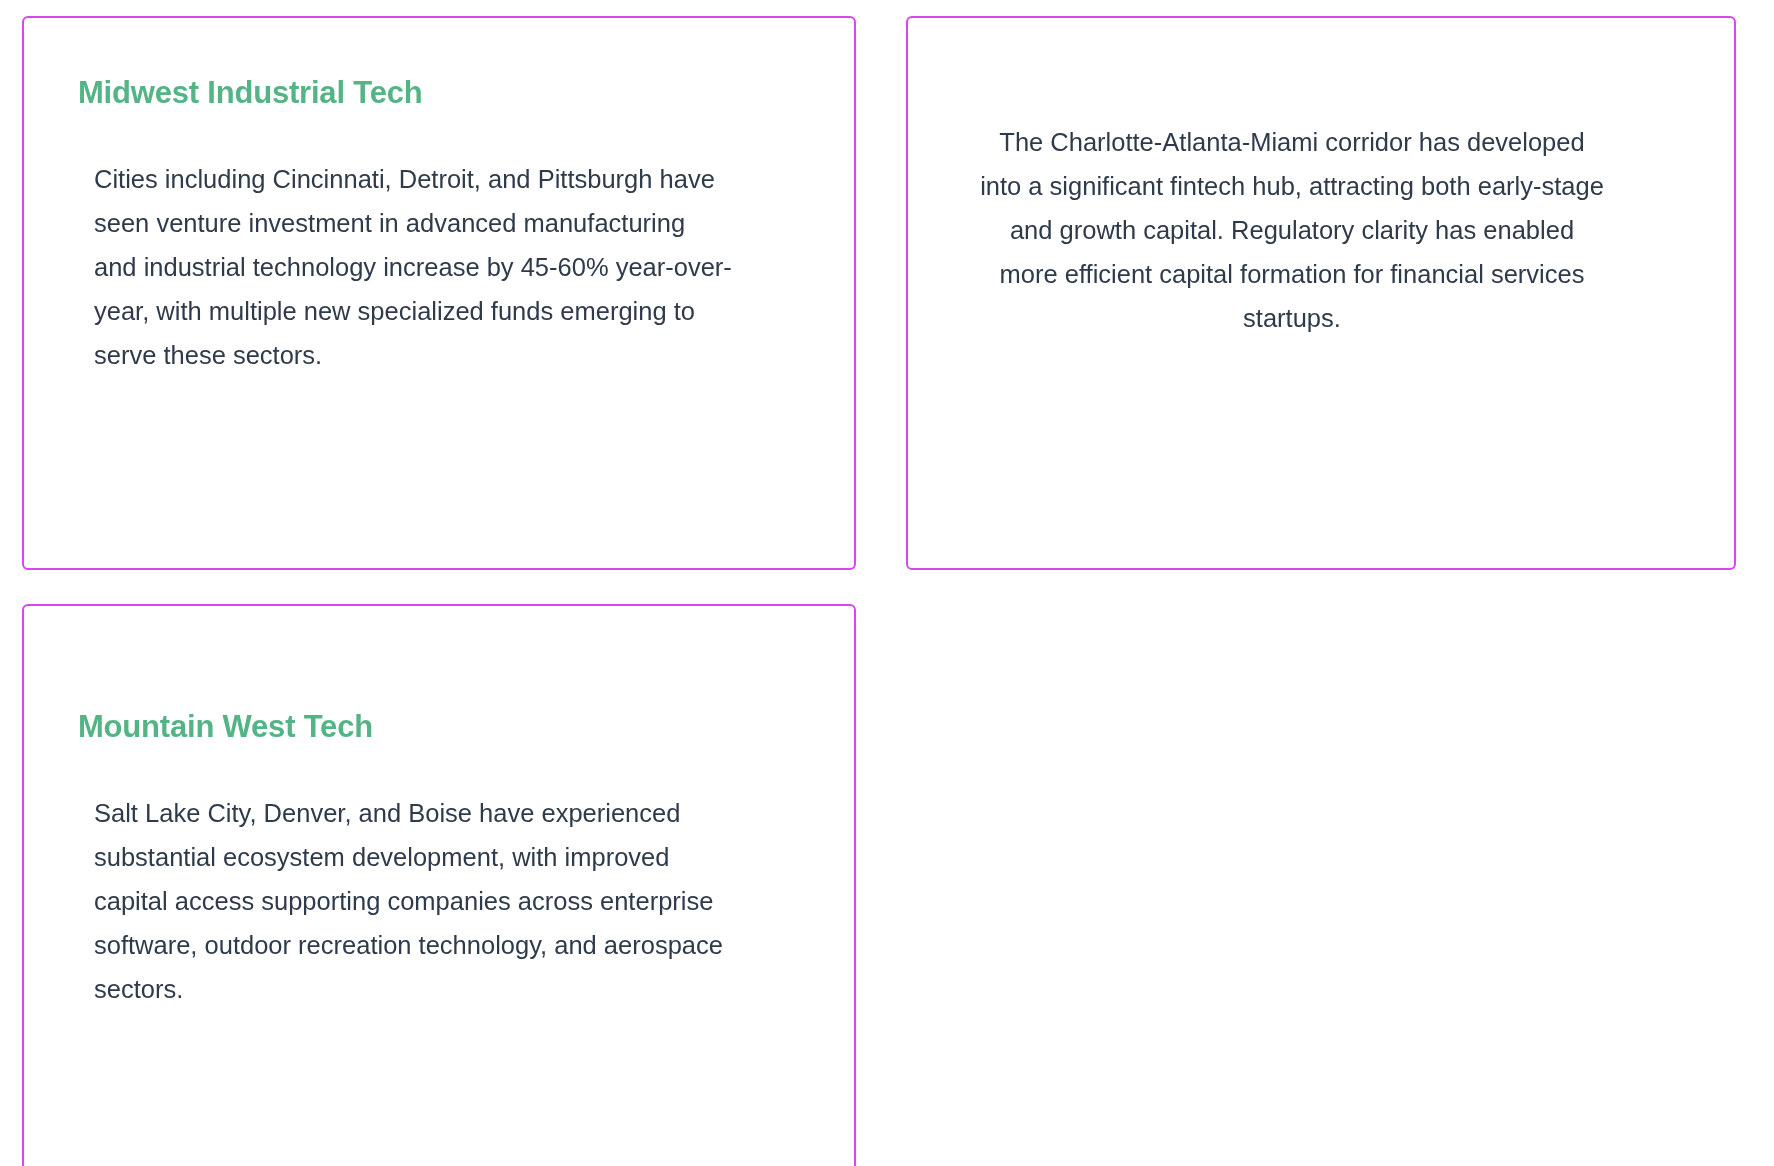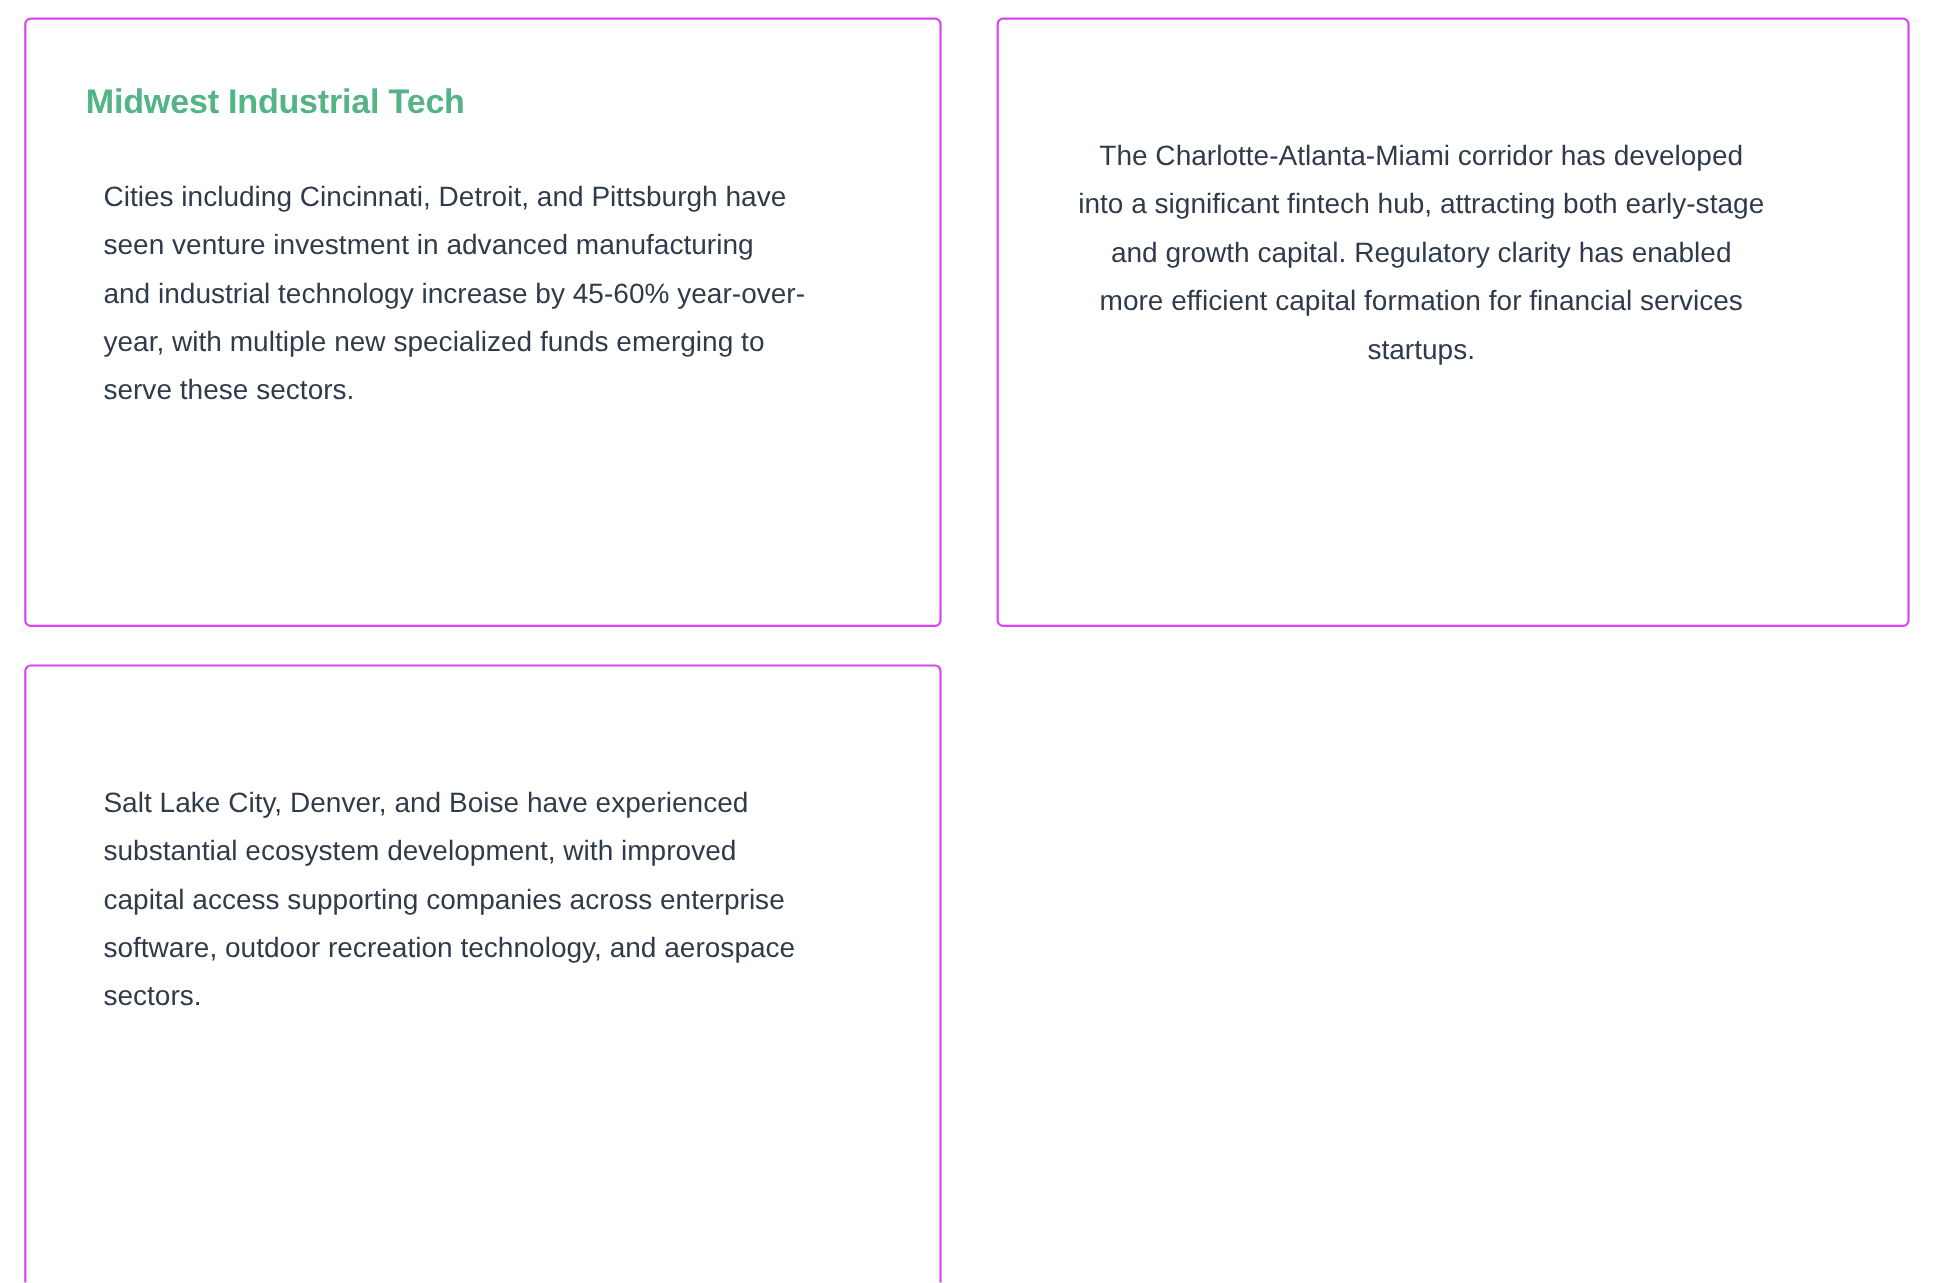--- a/index.html
+++ b/index.html
@@ -71,16 +71,17 @@
   <section class="card card-row-1 card-left">
     <h2 class="card-title">Midwest Industrial Tech</h2>
     <p class="card-body">Cities including Cincinnati, Detroit, and Pittsburgh have seen venture investment in advanced manufacturing and industrial technology increase by 45-60% year-over-year, with multiple new specialized funds emerging to serve these sectors.</p>
   </section>
 
   <section class="card card-row-1 card-right">
     <p class="card-body">The Charlotte-Atlanta-Miami corridor has developed into a significant fintech hub, attracting both early-stage and growth capital. Regulatory clarity has enabled more efficient capital formation for financial services startups.</p>
   </section>
 
   <section class="card card-row-2 card-left">
+    <h2 class="card-title">Mountain West Tech</h2>
     <p class="card-body">Salt Lake City, Denver, and Boise have experienced substantial ecosystem development, with improved capital access supporting companies across enterprise software, outdoor recreation technology, and aerospace sectors.</p>
   </section>
 
 </main>
 
 </body></html>

